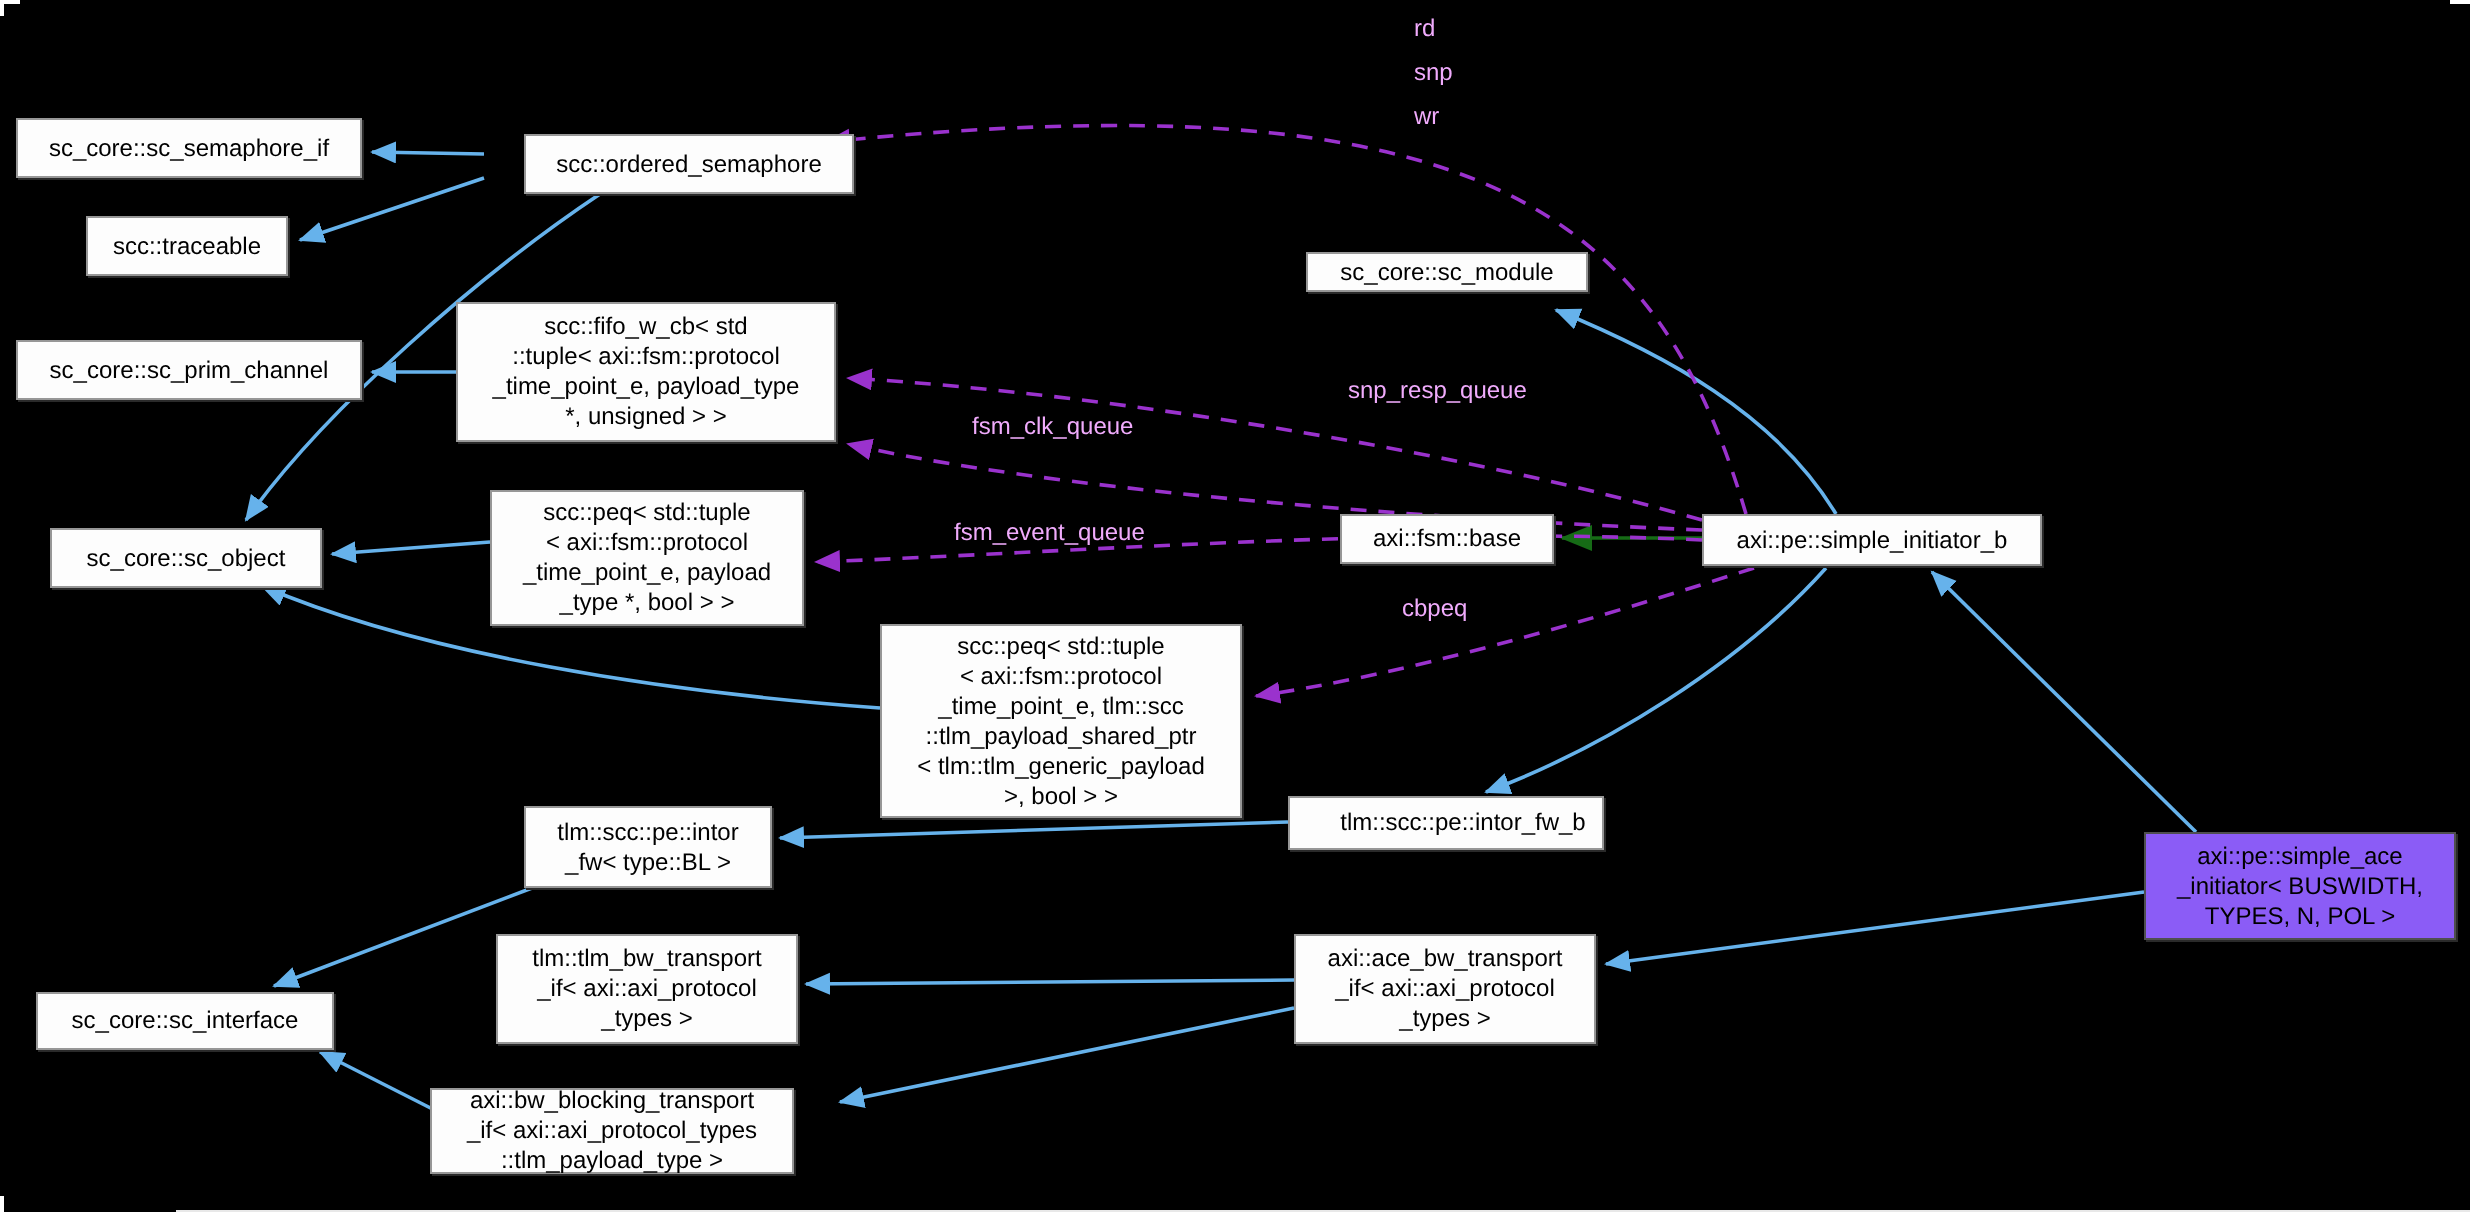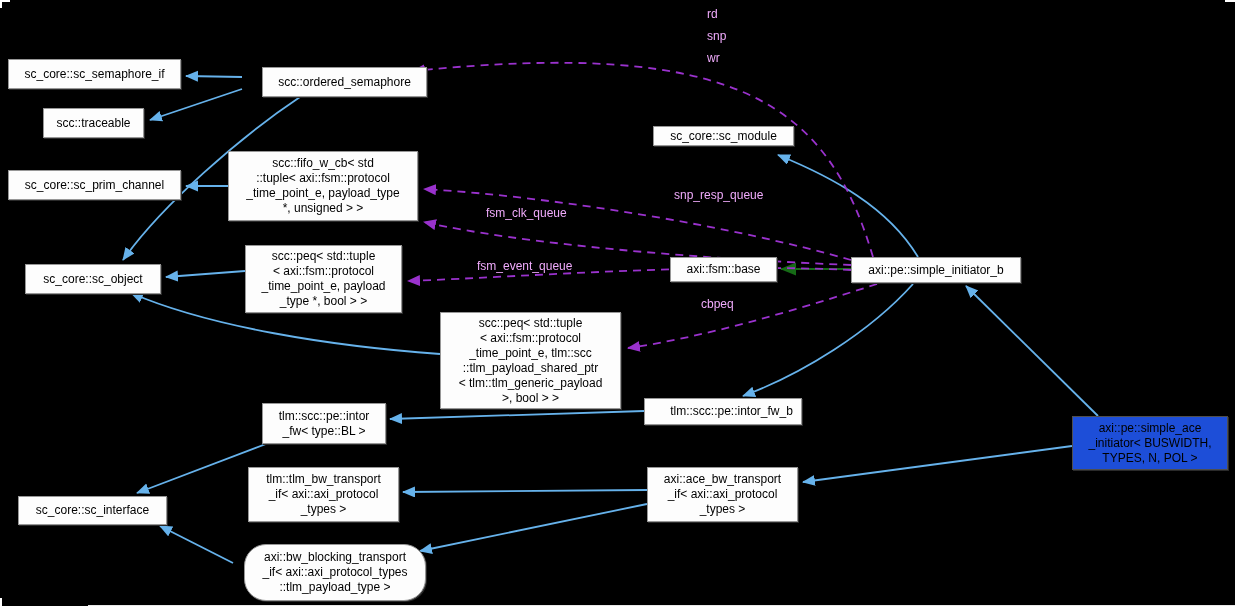--- a/index.html
+++ b/index.html
@@ -17,21 +17,21 @@
     border:1px solid #979797;
     box-sizing:border-box;
     display:flex;align-items:center;justify-content:center;
     color:#000;
     font-size:12px;line-height:15px;
     text-align:center;
     box-shadow:1px 1px 0 #2a2a2a;
   }
   .node .label{white-space:pre-line;padding:1px 3px;}
   .node.main{
-    background:#1d4ed8;
+    background:#8b5cf6;
     border:1px solid #4f4f4f;
   }
   .edge-label{
     position:absolute;
     color:#f0abfc;
     font-size:12px;line-height:15px;
     white-space:pre-line;
   }
   .edge-label.stacked{line-height:22px;}
   .corner{position:absolute;background:#fff;}
@@ -136,21 +136,21 @@
 _fw&lt; type::BL &gt;</span>
   </div>
   <div class="node" style="left:248px;top:467px;width:151px;height:55px;">
     <span class="label">tlm::tlm_bw_transport
 _if&lt; axi::axi_protocol
 _types &gt;</span>
   </div>
   <div class="node" style="left:18px;top:496px;width:149px;height:29px;">
     <span class="label">sc_core::sc_interface</span>
   </div>
-  <div class="node" style="left:244px;top:544px;width:182px;height:57px;border-radius:22px;">
+  <div class="node" style="left:215px;top:544px;width:182px;height:43px;">
     <span class="label">axi::bw_blocking_transport
 _if&lt; axi::axi_protocol_types
 ::tlm_payload_type &gt;</span>
   </div>
   <div class="node" style="left:647px;top:467px;width:151px;height:55px;">
     <span class="label">axi::ace_bw_transport
 _if&lt; axi::axi_protocol
 _types &gt;</span>
   </div>
   <div class="node main" style="left:1072px;top:416px;width:156px;height:54px;">

